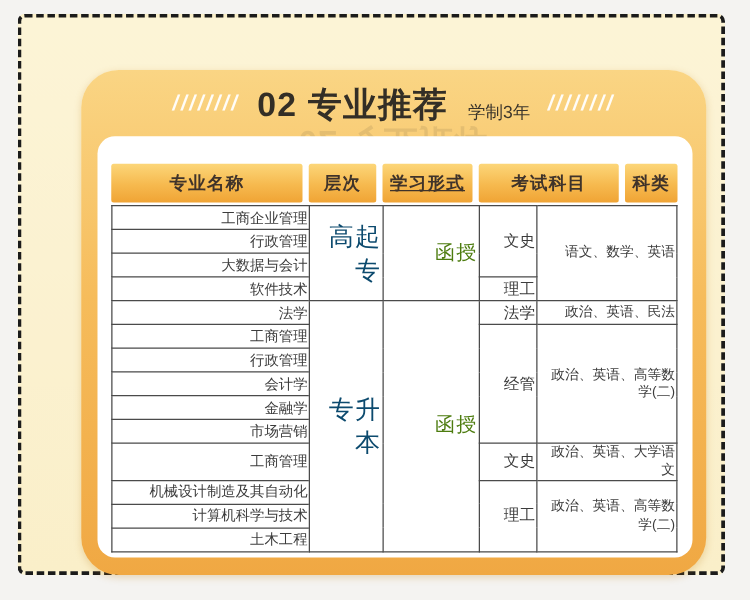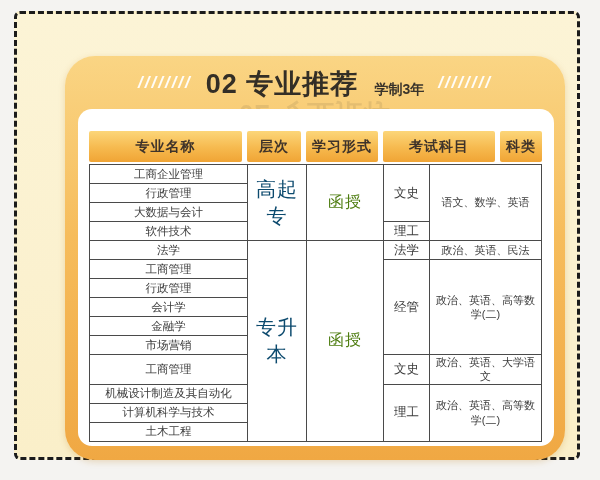--- a/index.html
+++ b/index.html
@@ -29,21 +29,21 @@
     font-size:17px;font-weight:bold;font-style:italic;
     color:rgba(255,255,255,.95);letter-spacing:2px;
     transform:translateY(-1px);
   }
   .title-group{display:flex;align-items:flex-end;gap:16px;position:relative;}
   .page-title{
     font-size:27px;font-weight:bold;color:#332e26;letter-spacing:1px;
     line-height:1;
   }
   .page-subtitle{
-    font-size:14px;font-weight:bold;color:#3a342b;line-height:1;
+    font-size:14px;font-weight:normal;color:#3a342b;line-height:1;
     padding-bottom:2px;
   }
   .title-reflection{
     position:absolute;left:0;top:29px;width:100%;
     display:flex;align-items:flex-start;gap:6px;justify-content:center;
     transform:scaleY(-1);opacity:.10;pointer-events:none;
   }
   .panel{
     position:absolute;left:13px;top:53px;width:476px;height:337px;
     background:#ffffff;border-radius:14px;
@@ -51,30 +51,30 @@
   .tablewrap{position:absolute;left:11px;top:22px;width:453px;}
   .thead{display:flex;width:453px;height:31px;margin-bottom:2px;}
   .th{
     box-sizing:border-box;height:31px;margin-right:5px;
     display:flex;align-items:center;justify-content:center;
     background:linear-gradient(180deg,#fcd679 0%,#f6b94e 55%,#f0a435 100%);
     border-radius:2px;
     font-size:14px;font-weight:bold;color:#3f332a;letter-spacing:1px;
   }
   .th:last-child{margin-right:0;}
-  .th.c1{width:153px;} .th.c2{width:54px;} .th.c3{width:72px;}
+  .th.c1{width:153px;} .th.c2{width:54px;} .th.c3{width:72px;text-decoration:underline;}
   .th.c4{width:42px;} .th.c5{width:112px;}
   table{
     width:453px;border-collapse:collapse;table-layout:fixed;
     background:#fff;
   }
   col.c1{width:158px;} col.c2{width:59px;} col.c3{width:77px;}
   col.c4{width:46px;} col.c5{width:112px;}
   td{
-    border:1px solid #4a4a4a;text-align:center;vertical-align:middle;
+    border:1px solid #4a4a4a;text-align:right;vertical-align:middle;
     height:18px;padding:0 1px;color:#3c3c3c;overflow:hidden;
   }
   td.major{font-size:11.5px;}
   td.level{font-size:20px;color:#0c4a6e;letter-spacing:1px;font-family:Liberation Serif, serif;}
   td.form{font-size:16px;color:#4d7c0f;letter-spacing:1px;}
   td.cat{font-size:12.5px;}
   td.subj{font-size:11px;line-height:1.3;}
 </style>
 </head>
 <body>

